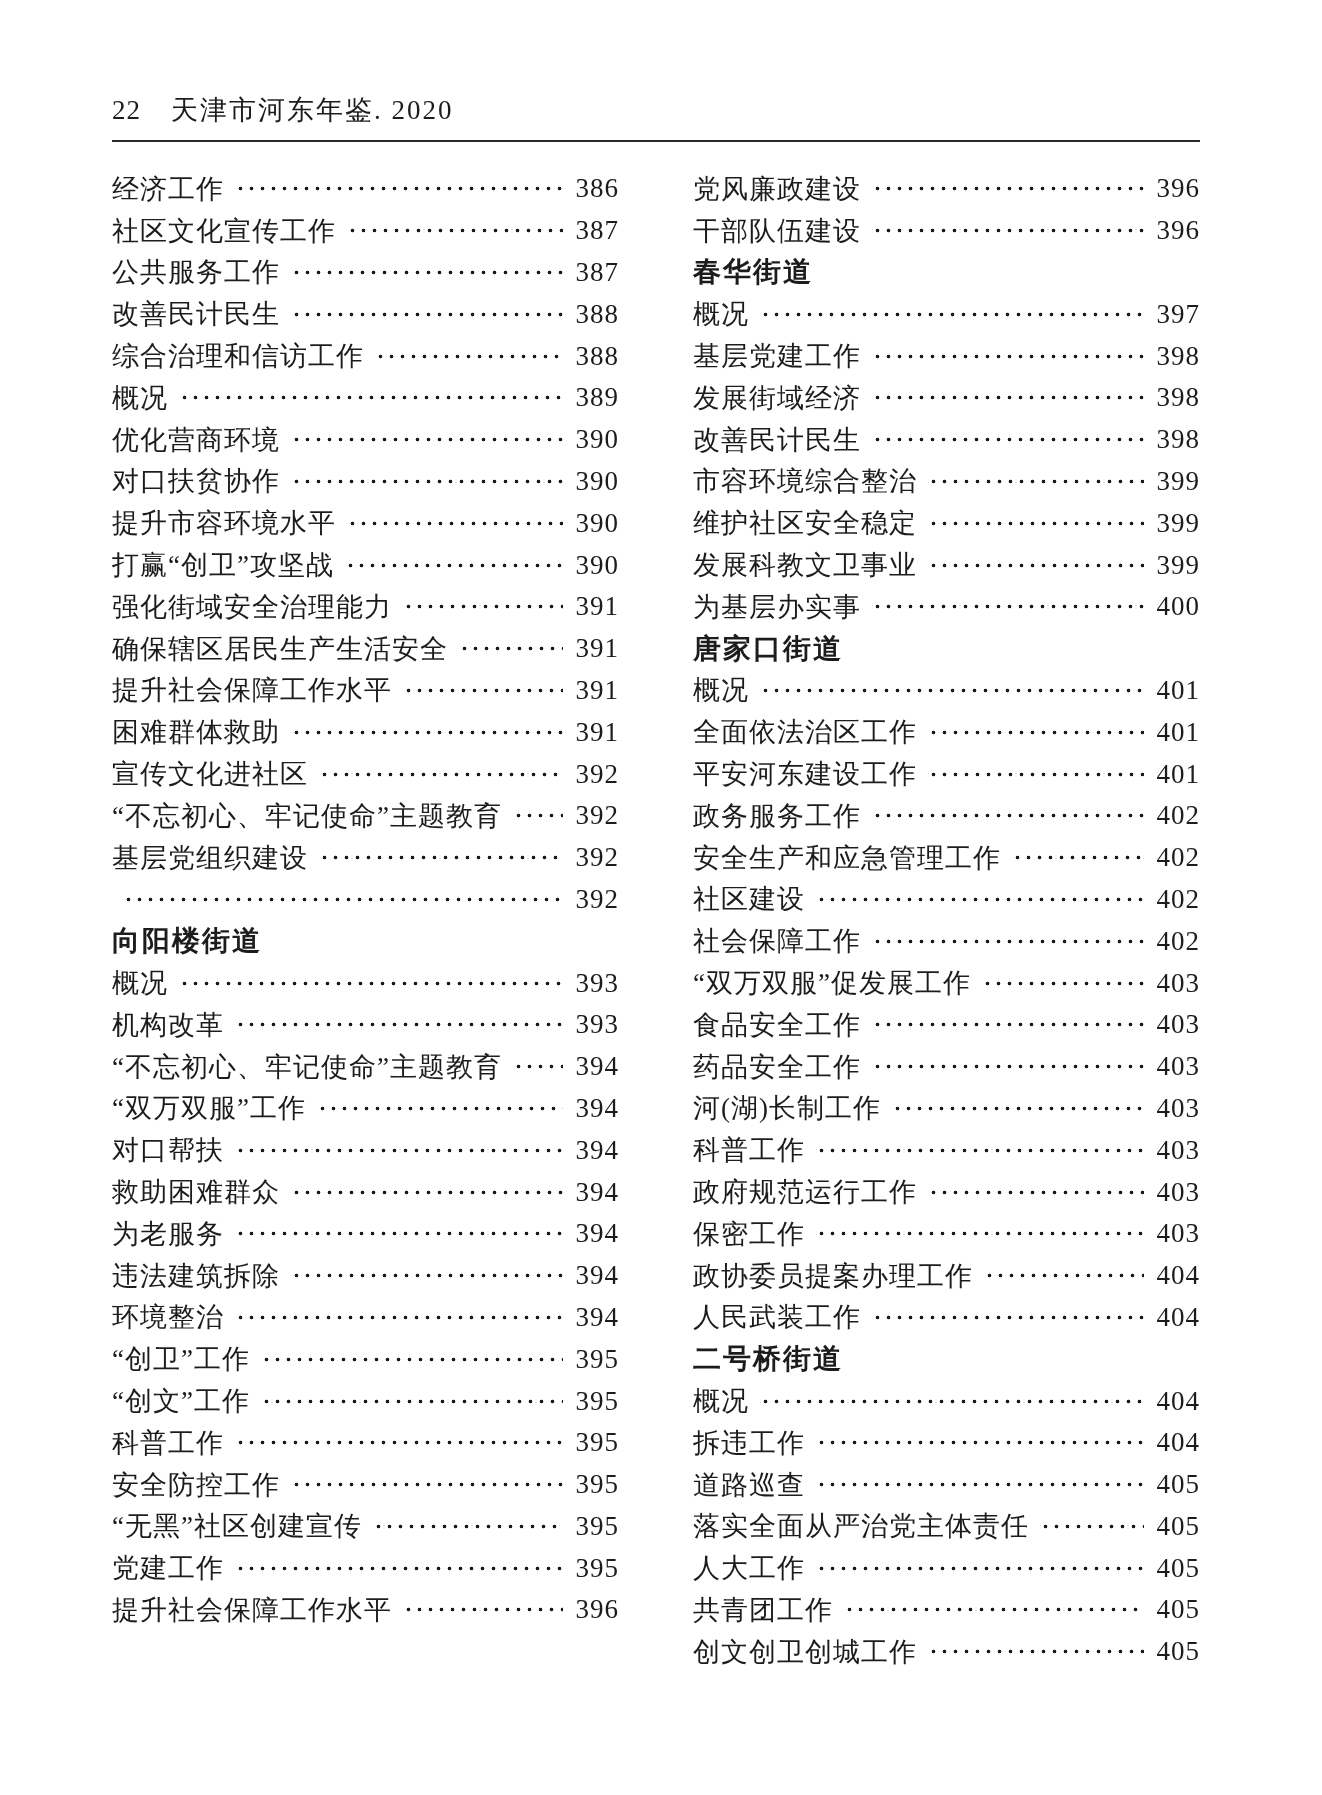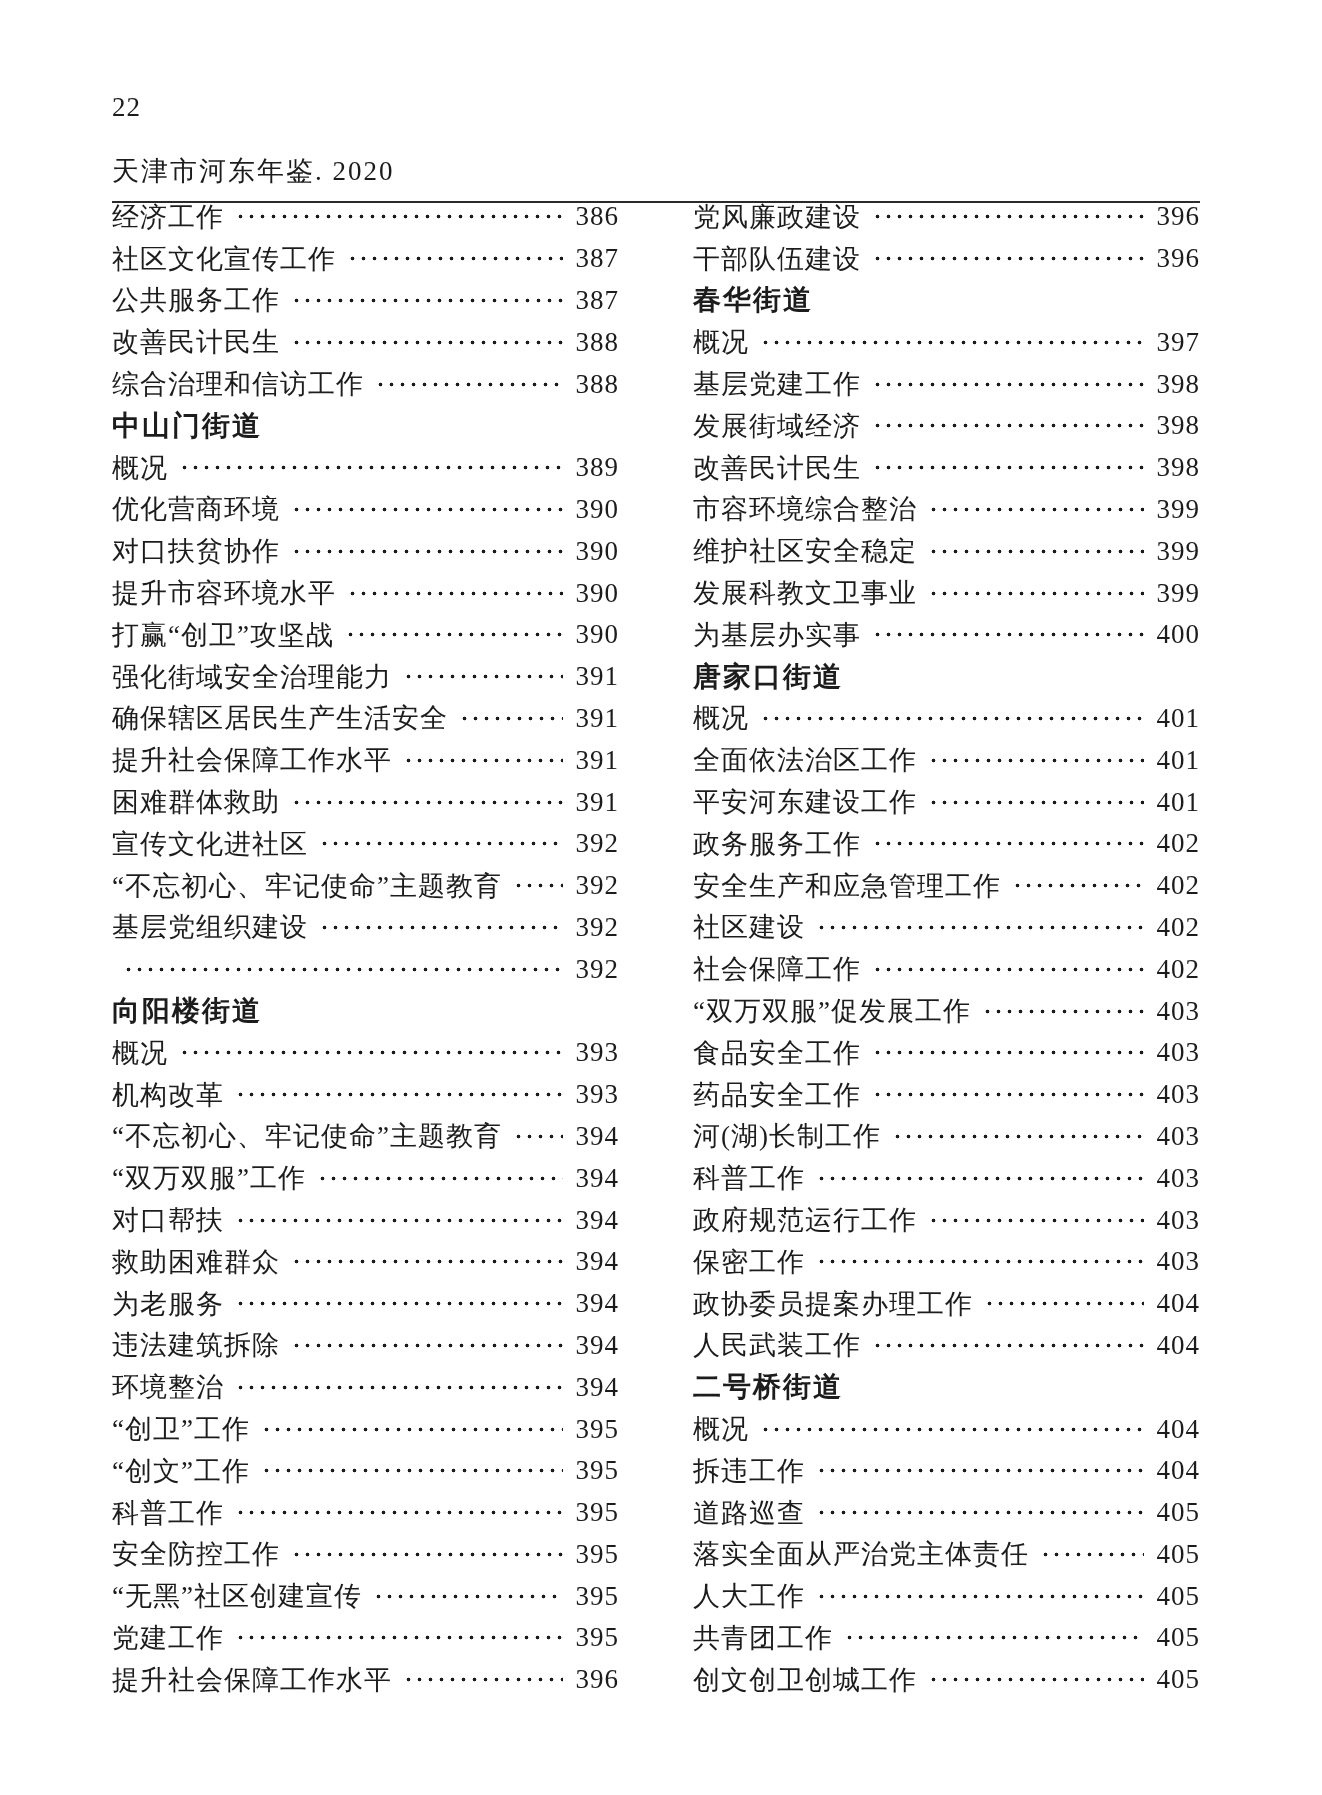--- a/index.html
+++ b/index.html
@@ -10,28 +10,27 @@
     font-family: "Liberation Serif", serif;
   }
   .sheet { position: relative; width: 1322px; height: 1795px; overflow: hidden; background: #fff; }
 
   .page-header {
     position: absolute; left: 112px; right: 122px; top: 92px;
     display: flex; align-items: baseline; gap: 30px;
     font-size: 27px;
     border-bottom: 2px solid #2a2a2a;
     padding-bottom: 12px;
-    flex-direction: column;
   }
   .folio { letter-spacing: 1px; }
   .book-title { letter-spacing: 2px; }
 
   .toc {
     position: absolute; left: 112px; right: 122px; top: 168px;
-    display: flex; gap: 74px; margin-top: 28px;
+    display: flex; gap: 74px;
   }
   .col { flex: 1 1 0; min-width: 0; }
 
   .row {
     height: 41.8px;
     display: flex; align-items: center;
     font-size: 27px;
     letter-spacing: 1px;
   }
   .row.section {
@@ -82,23 +81,20 @@
         <div class="row entry">
           <span class="t">改善民计民生</span>
           <span class="leader"></span>
           <span class="pg">388</span>
         </div>
         <div class="row entry">
           <span class="t">综合治理和信访工作</span>
           <span class="leader"></span>
           <span class="pg">388</span>
         </div>
-        <div class="row section">
-          <span>中山门街道</span>
-        </div>
         <div class="row entry">
           <span class="t">概况</span>
           <span class="leader"></span>
           <span class="pg">389</span>
         </div>
         <div class="row entry">
           <span class="t">优化营商环境</span>
           <span class="leader"></span>
           <span class="pg">390</span>
         </div>

